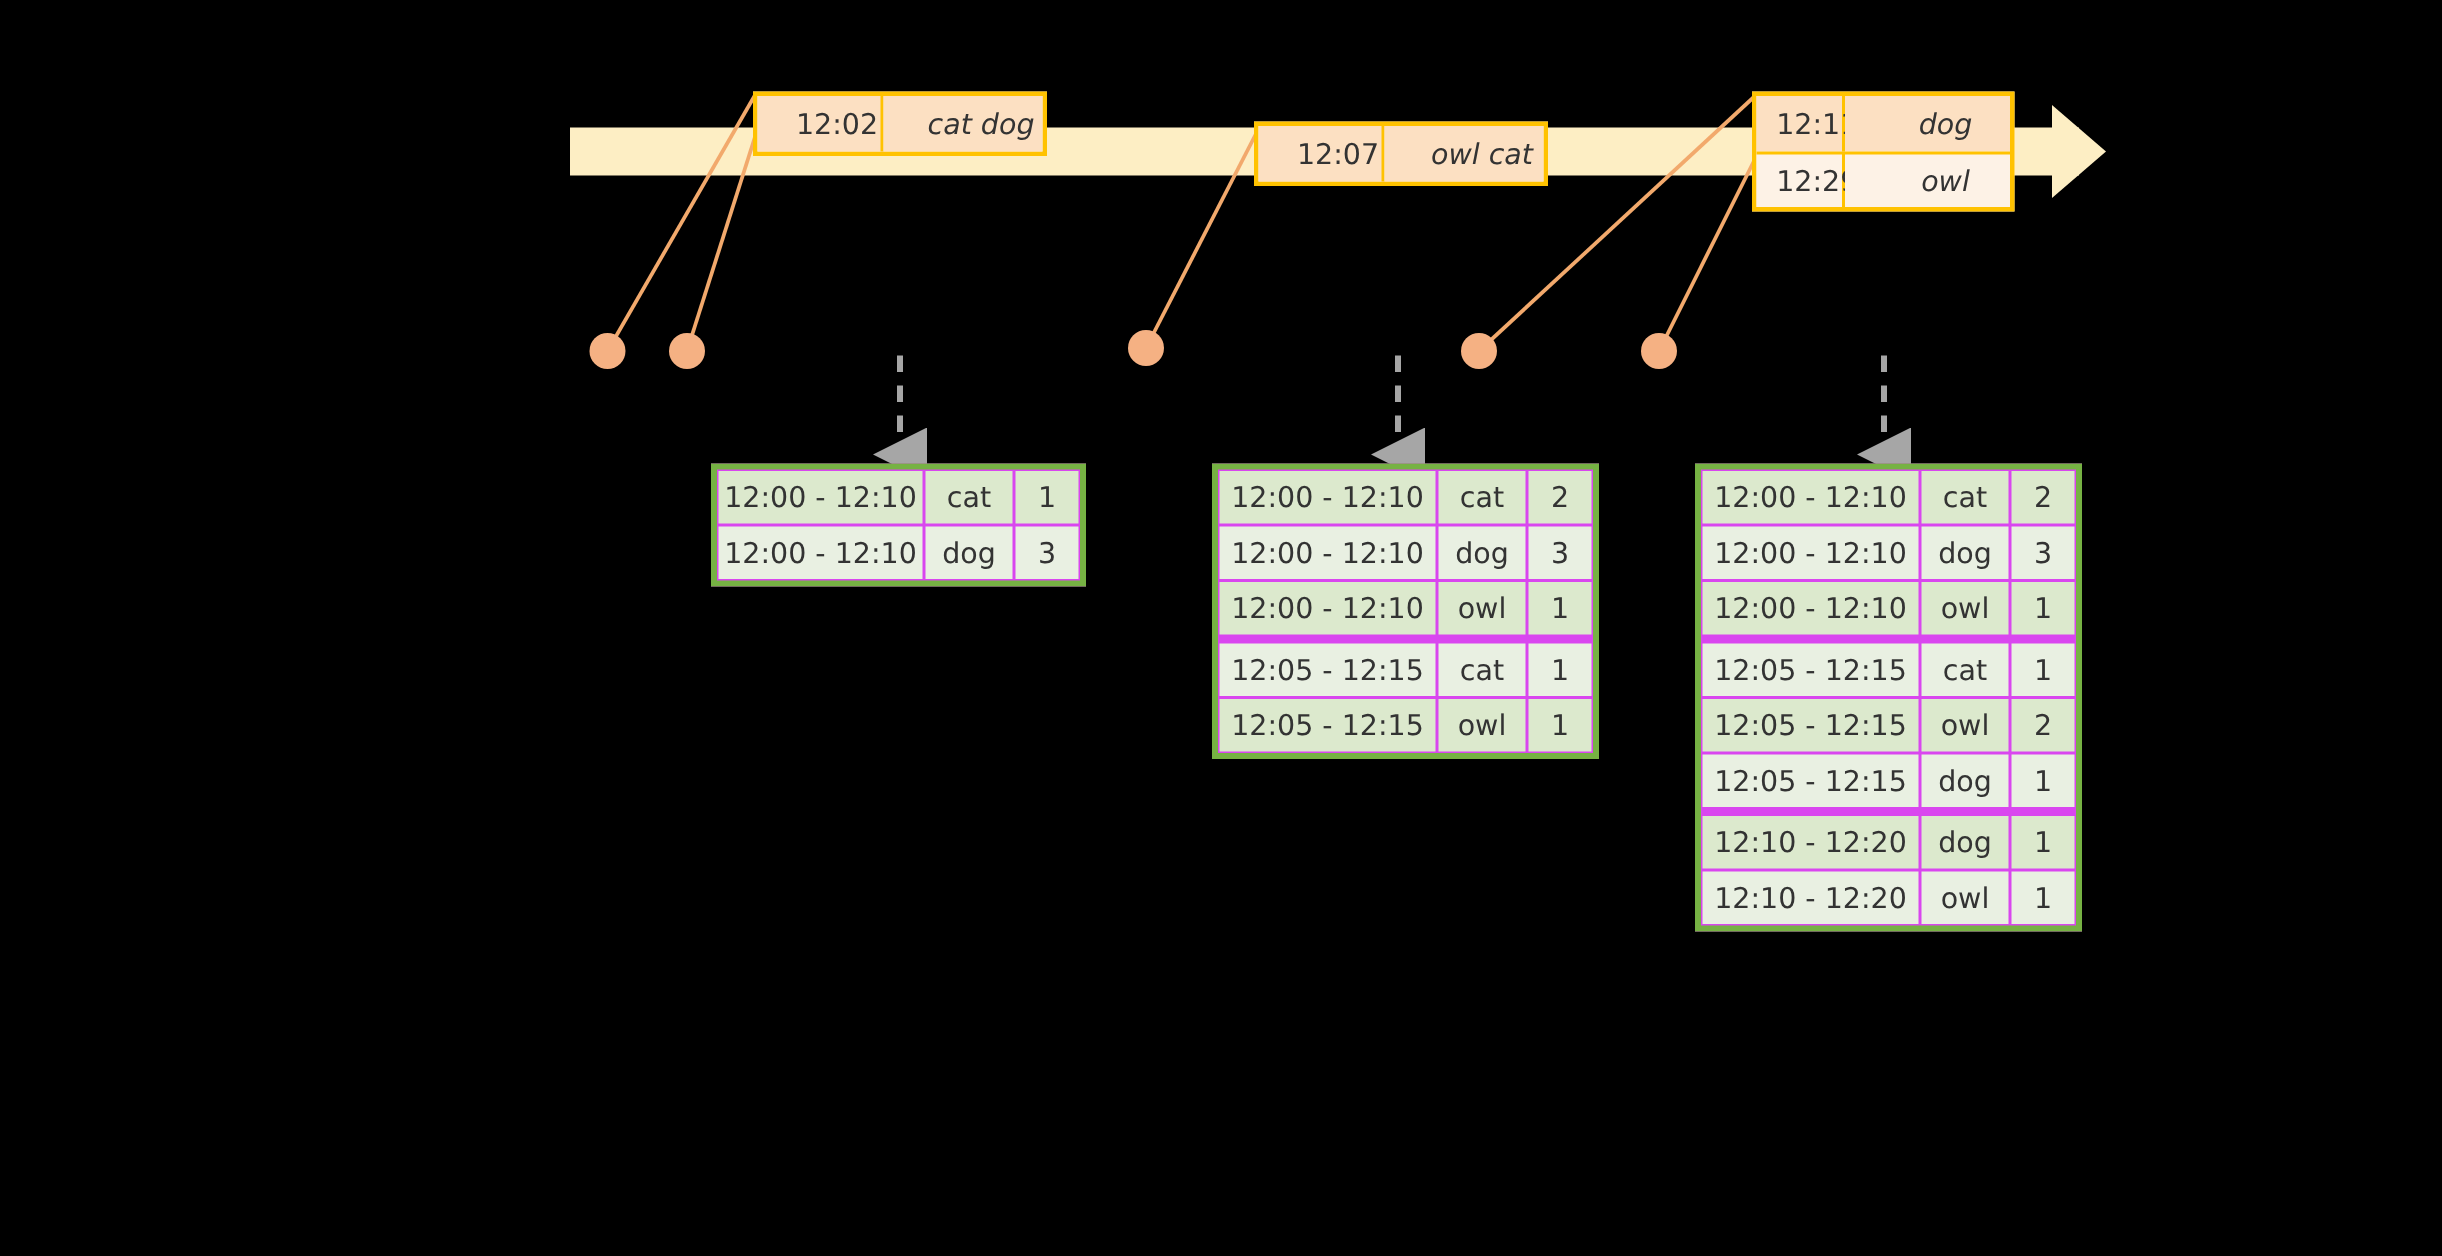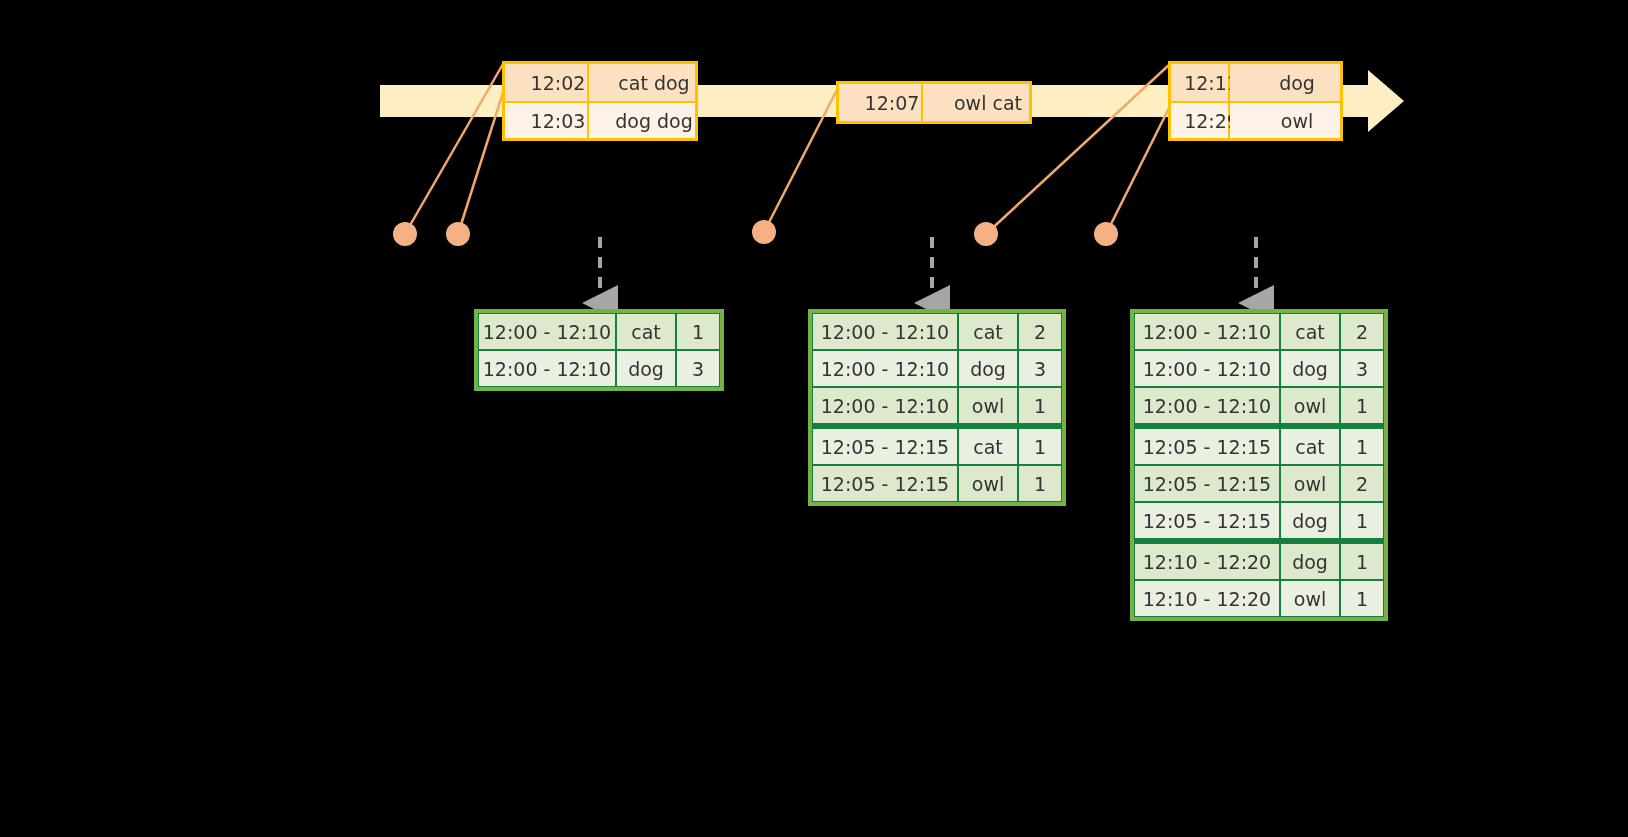--- a/index.html
+++ b/index.html
@@ -65,34 +65,34 @@
     display: flex;
     align-items: center;
     justify-content: center;
     background: #fdf2e6;
     font-size: 19px;
     color: #333333;
     box-sizing: border-box;
     padding-left: 24px;
   }
   .event-cell.time { width: 84px; border-right: 2px solid #ffc200; }
-  .event-cell.words { flex: 1; }
+  .event-cell.words { flex: 1; font-style: italic; }
   .event-row + .event-row .event-cell { border-top: 2px solid #ffc200; }
 
   #event-box-1 { left: 502px; top: 61px; width: 196px; }
   #event-box-2 { left: 836px; top: 81px; width: 196px; }
   #event-box-3 { left: 1168px; top: 61px; width: 175px; }
   #event-box-3 .event-cell.time { width: 59px; }
 
   
   .result-table {
     position: absolute;
     border: 4px solid #76b243;
     box-sizing: border-box;
-    background: #15803d;
+    background: #d946ef;
     text-align: center;
   }
   .res-row {
     display: flex;
     height: 37px;
   }
   .res-cell {
     display: flex;
     align-items: center;
     justify-content: center;
@@ -151,24 +151,20 @@
         <circle cx="986" cy="234" r="12" fill="#f5b183"></circle>
         <circle cx="1106" cy="234" r="12" fill="#f5b183"></circle>
       </g>
   </svg>
 
   <div class="event-box" id="event-box-1">
     <div class="event-row alt">
       <div class="event-cell time">12:02</div>
       <div class="event-cell words">cat dog</div>
     </div>
-    <div class="event-row">
-      <div class="event-cell time">12:03</div>
-      <div class="event-cell words">dog dog</div>
-    </div>
   </div>
 
   <div class="event-box" id="event-box-2">
     <div class="event-row alt">
       <div class="event-cell time">12:07</div>
       <div class="event-cell words">owl cat</div>
     </div>
   </div>
 
   <div class="event-box" id="event-box-3">

